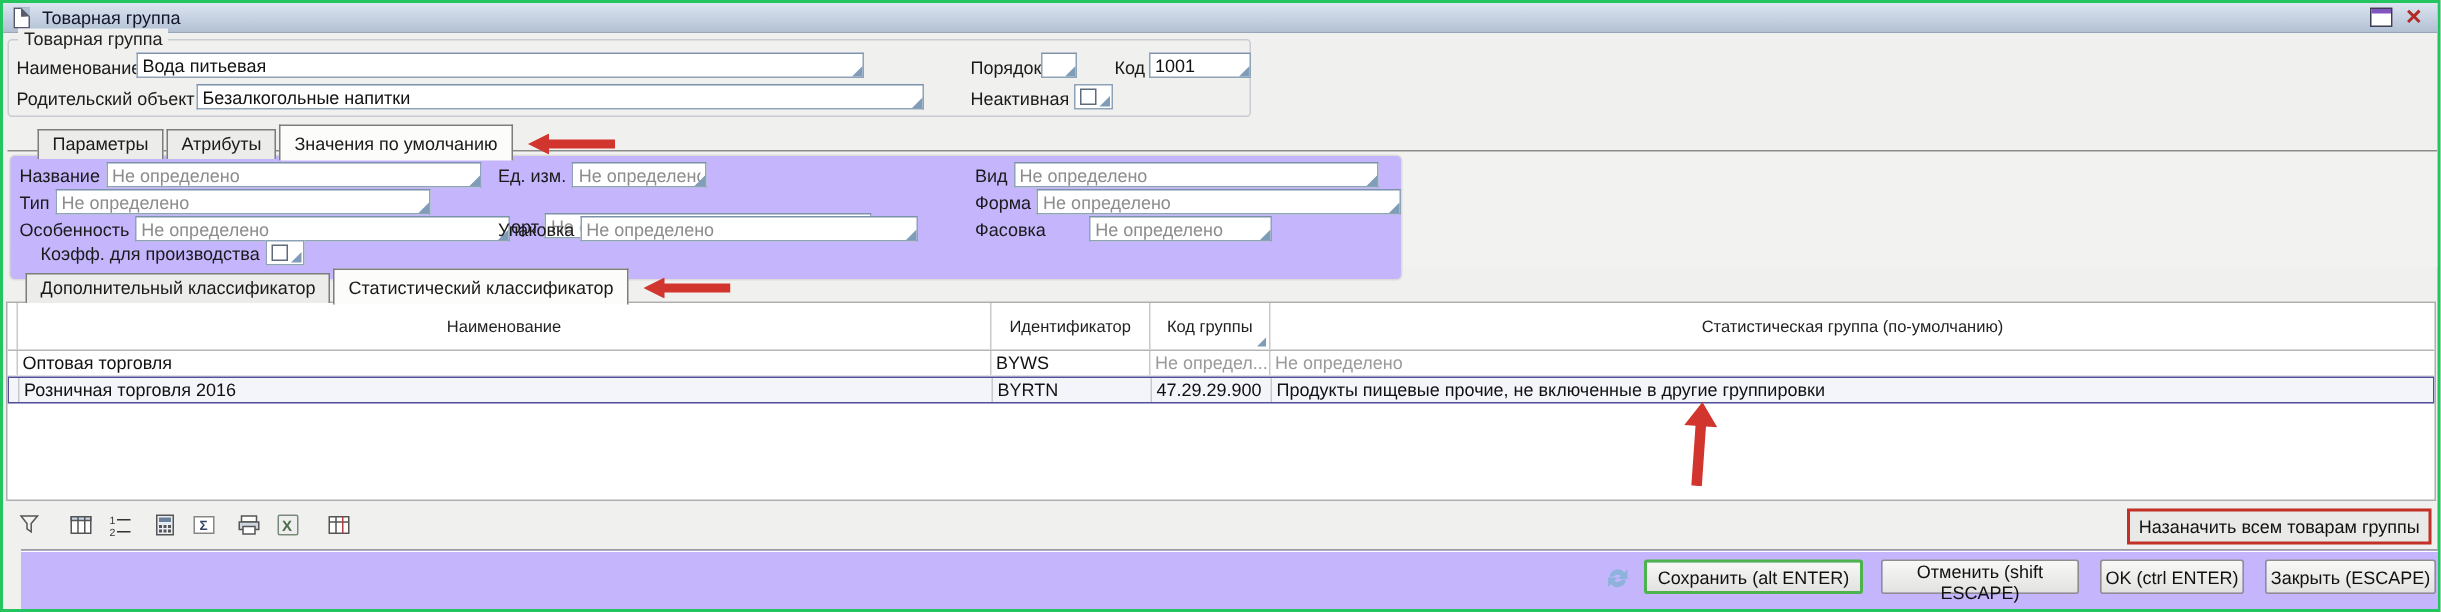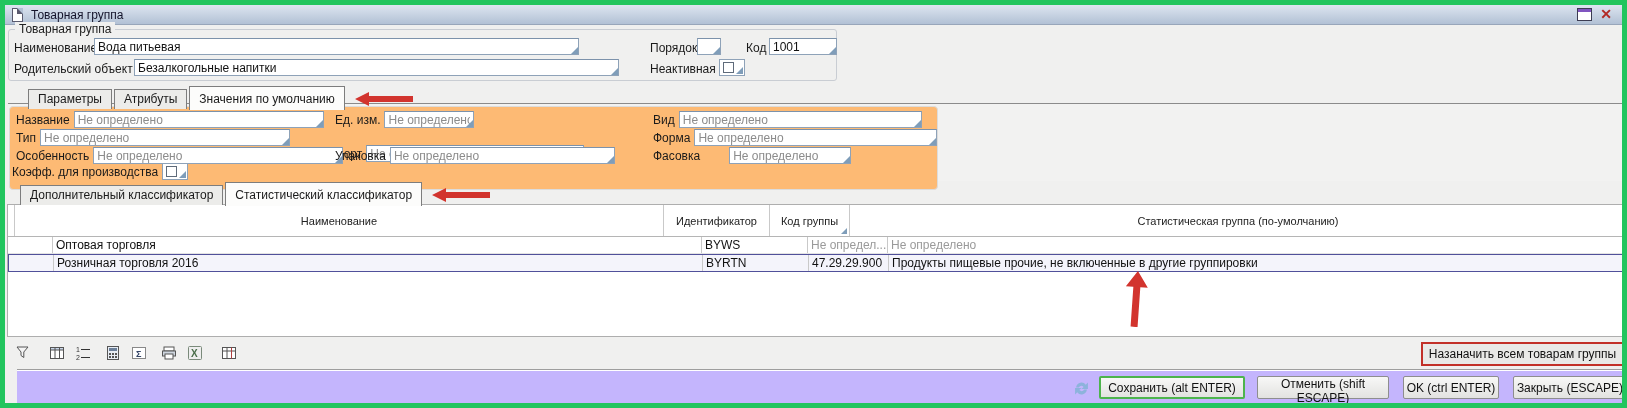--- a/index.html
+++ b/index.html
@@ -1,19 +1,19 @@
 <!DOCTYPE html>
 <html><head>
 <meta charset="utf-8">
 <style>
   * { box-sizing: border-box; margin: 0; padding: 0; }
   html,body { width:1627px; height:408px; }
   body { font-family:"Liberation Sans", sans-serif; font-size:12px; color:#111; background:#f0f0ef; }
   .window { position:absolute; left:0; top:0; width:1627px; height:408px; background:#f0f0ef;
-            border:5px solid #22c55e; overflow:hidden; }
+            border:2px solid #22c55e; overflow:hidden; }
 
   
   .titlebar { position:absolute; left:0; top:0; width:100%; height:20px;
               background:linear-gradient(#dde5f0,#b2c1d5); border-bottom:1px solid #98a6ba;
               display:flex; align-items:center; }
   .doc-icon { width:11px; height:14px; background:#fff; border:1px solid #5a5a6e; margin:0 8px 0 7px; position:relative; }
   .doc-icon:before { content:""; position:absolute; right:-1px; top:-1px; border:3px solid #b2c1d5;
                      border-left-color:#5a5a6e; border-bottom-color:#5a5a6e; }
   .title-text { color:#14142b; }
   .tb-right { margin-left:auto; display:flex; align-items:center; gap:8px; padding-right:10px; }
@@ -38,41 +38,41 @@
 
   
   .tabstrip { position:absolute; left:3px; display:flex; align-items:flex-end; z-index:3; }
   .tab { padding:2px 9px 3px; background:#ececea; border:1px solid #7d7d7d; border-bottom:none;
          margin-right:2px; cursor:pointer; color:#1a1a1a; white-space:nowrap; }
   .tab.active { background:#fcfcfb; padding-top:5px; padding-bottom:4px; position:relative; top:1px; }
   .arrow-left { margin-left:8px; margin-bottom:3px; }
 
   .tabpage { position:absolute; left:3px; width:1620px; background:#f2f2f1; border-top:1px solid #8b8b8b; }
   .fields-panel { position:absolute; left:1px; top:2px; width:929px; height:84px;
-                  background:#fdba74; border:1px solid #dcdcdc; border-radius:4px; }
+                  background:#c4b5fd; border:1px solid #dcdcdc; border-radius:4px; }
   .cell { position:absolute; display:flex; align-items:center; gap:4px; height:17px; }
   .cell .lab { white-space:nowrap; color:#1a1a1a; }
   .cell .fwrap { position:relative; }
   .cell input { height:17px; border:1px solid #8ea2b8; border-top-color:#7c92ab; background:#fff;
                 font:12px "Liberation Sans",sans-serif; padding:0 3px; }
   .cell input.ph { color:#8c8c8c; }
 
   
   .grid { position:absolute; left:2px; top:199px; width:1620px; height:133px; background:#fff;
           border:1px solid #aeaeae; overflow:hidden; }
   .g-row { display:flex; width:100%; }
   .g-head { height:32px; border-bottom:1px solid #b5b5b5; }
   .g-head .g-cell { display:flex; align-items:center; justify-content:center; font-size:11px; color:#222; position:relative; }
   .g-cell { border-right:1px solid #c9c9c9; overflow:hidden; white-space:nowrap; padding:1px 3px; }
   .c-gut { width:7px; padding:0; }
   .c-name { width:649px; }
   .c-id { width:106px; }
   .c-code { width:80px; }
   .c-stat { flex:1; border-right:none; }
-  .g-datarow { height:17px; border-bottom:1px solid #e3e3e3; align-items:center; cursor:default;padding-left:38px; }
+  .g-datarow { height:17px; border-bottom:1px solid #e3e3e3; align-items:center; cursor:default; }
   .g-datarow .g-cell { height:100%; line-height:15px; }
   .muted { color:#9a9a9a; }
   .g-datarow.selected { background:#f4f4fb; border:1px solid #50509a; height:18px; }
   .sort-corner { position:absolute; right:2px; bottom:2px; width:0; height:0;
                  border-left:6px solid transparent; border-bottom:6px solid #7f9db9; }
 
   
   .toolbar { position:absolute; left:2px; top:333px; width:1620px; height:30px; }
   .tb-icons { position:absolute; left:6px; top:5px; display:flex; gap:6px; }
   .tico { width:20px; height:20px; display:flex; align-items:center; justify-content:center; cursor:pointer; }
@@ -178,21 +178,21 @@
       </span>
       <span class="cell" style="left:325px;top:40px;">
         <span class="lab">Упаковка</span>
         <span class="fwrap"><input class="ph" style="width: 225px;" value="Не определено"><i class="ear"></i></span>
       </span>
       <span class="cell" style="left:643px;top:40px;gap:29px;">
         <span class="lab">Фасовка</span>
         <span class="fwrap"><input class="ph" style="width: 122px;" value="Не определено"><i class="ear"></i></span>
       </span>
 
-      <span class="cell" style="left:2px;top:56px;text-align:center;">
+      <span class="cell" style="left:20px;top:56px;text-align:center;">
         <span class="lab">Коэфф. для производства</span>
         <span class="checkctl" style="position:relative;left:0;top:0;">
           <span class="inner"></span>
             <i class="ear"></i>
         </span>
       </span>
     </div>
   </div>
 
   <div class="tabstrip" style="top:176px;padding-left:12px;">

